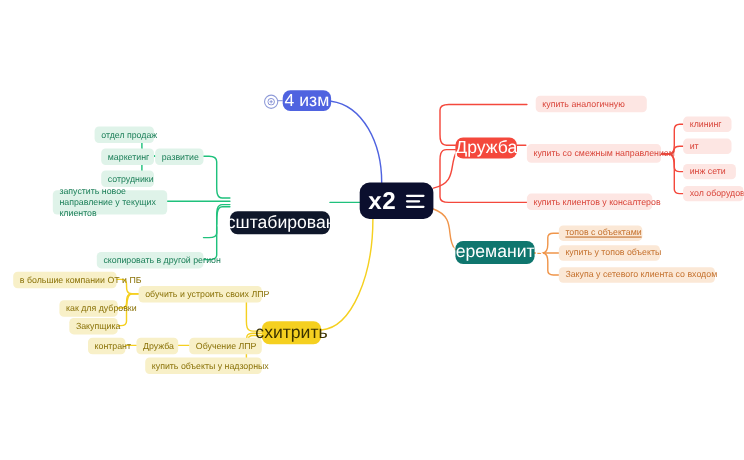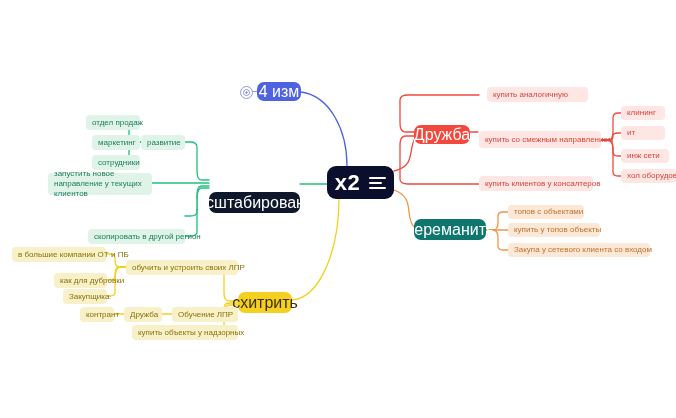--- a/index.html
+++ b/index.html
@@ -128,21 +128,21 @@
 
   <div class="node leaf red" style="left:479px;top:176px;width:114px;height:15px;">купить клиентов у консалтеров</div>
 
   <div class="node leaf red" style="left:621px;top:106px;width:44px;height:14px;">клининг</div>
   <div class="node leaf red" style="left:621px;top:126px;width:44px;height:14px;">ит</div>
   <div class="node leaf red" style="left:621px;top:149px;width:48px;height:14px;">инж сети</div>
   <div class="node leaf red" style="left:621px;top:169px;width:55px;height:14px;">хол оборудов</div>
 
   <div class="node main orange" style="left:414px;top:219px;width:72px;height:21px;">переманить</div>
 
-  <div class="node leaf orange" style="left:508px;top:205px;width:76px;height:14px;">топов с объектами</div>
+  <div class="node leaf orange" style="left:508px;top:205px;width:76px;height:14px;text-decoration:underline;">топов с объектами</div>
   <div class="node leaf orange" style="left:508px;top:223px;width:92px;height:14px;">купить у топов объекты</div>
   <div class="node leaf orange" style="left:508px;top:243px;width:142px;height:14px;">Закупа  у сетевого клиента со входом</div>
 
   <div class="node main yellow" style="left:238px;top:292px;width:54px;height:21px;">схитрить</div>
 
   <div class="node leaf yellow" style="left:126px;top:260px;width:112px;height:15px;">обучить и устроить своих ЛПР</div>
   <div class="node leaf yellow" style="left:172px;top:307px;width:66px;height:15px;">Обучение ЛПР</div>
   <div class="node leaf yellow" style="left:132px;top:325px;width:106px;height:15px;">купить объекты у надзорных</div>
 
   <div class="node leaf yellow" style="left:12px;top:247px;width:94px;height:15px;">в большие компании ОТ и ПБ</div>

